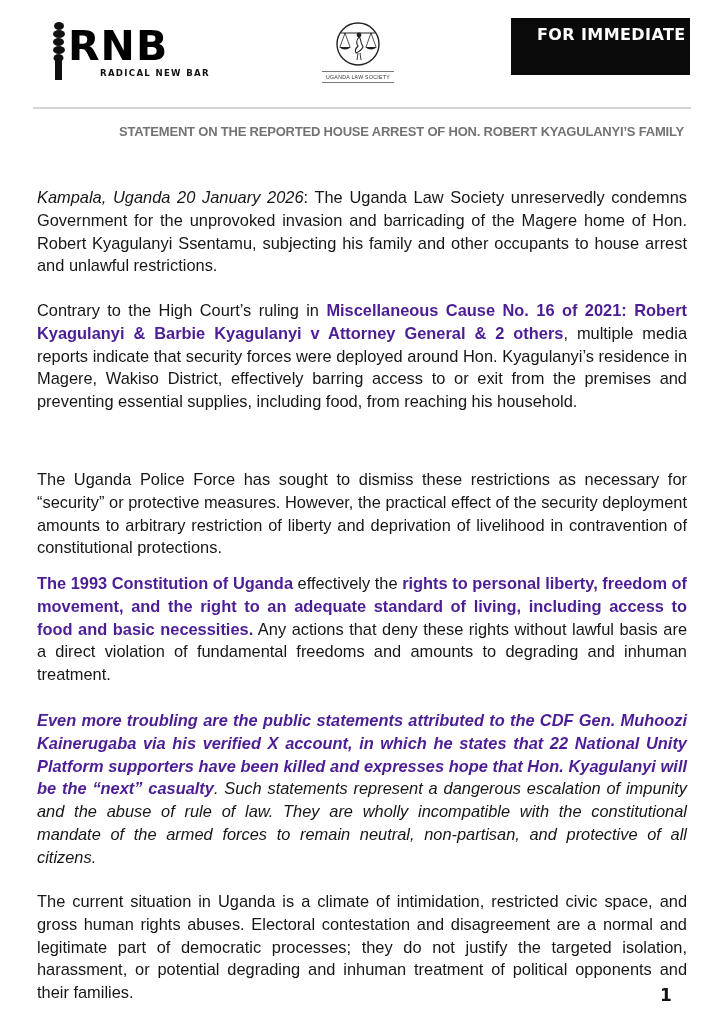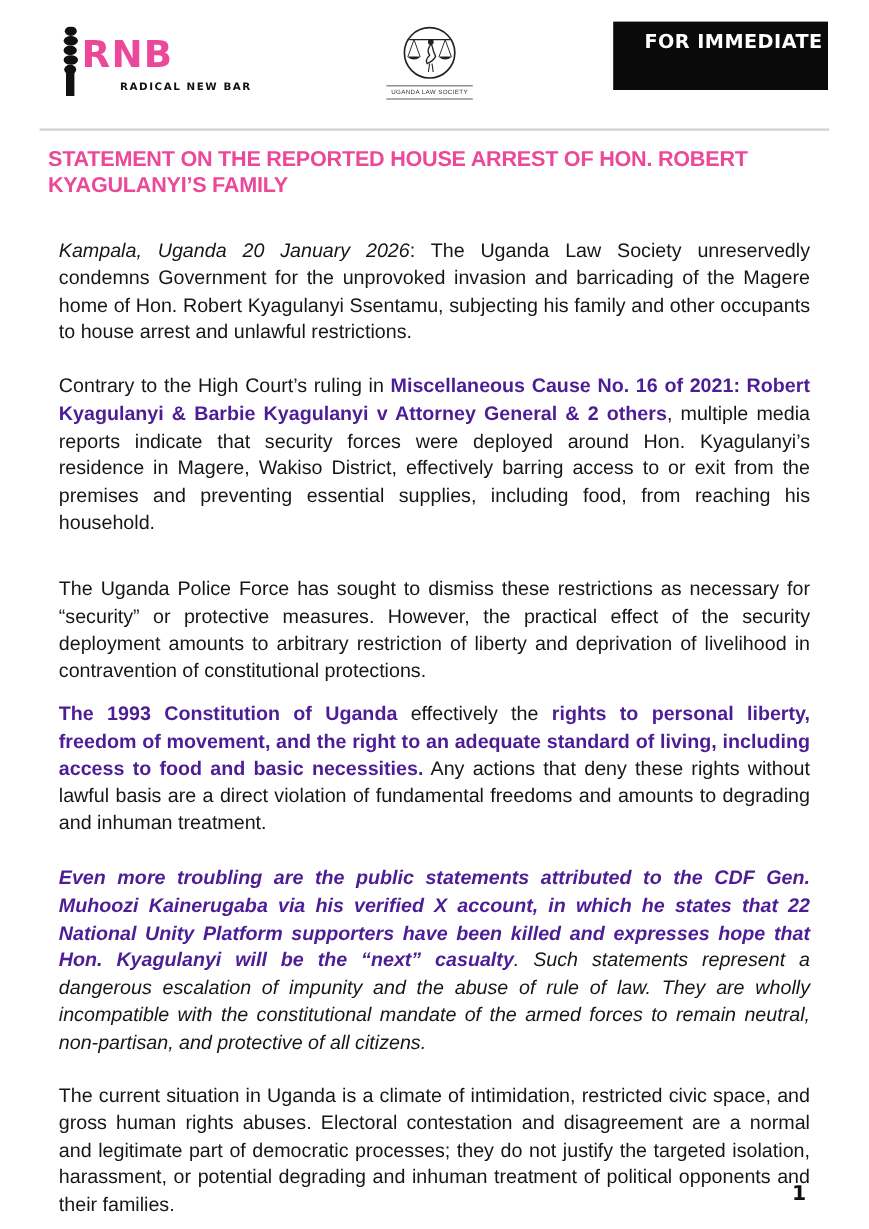--- a/index.html
+++ b/index.html
@@ -33,24 +33,24 @@
     left: 0; top: 0;
     width: 14px;
     height: 58px;
   }
   .rnb-letters {
     position: absolute;
     left: 16px;
     top: 8px;
     font-family: "DejaVu Sans", sans-serif;
     font-weight: bold;
-    font-size: 31px;
+    font-size: 41px;
     letter-spacing: 1px;
     line-height: 32px;
-    color: #ec4899;
+    color: #000000;
   }
   .rnb-sub {
     position: absolute;
     left: 17px;
     top: 46px;
     font-family: "DejaVu Sans", sans-serif;
     font-weight: bold;
     font-size: 8.6px;
     letter-spacing: 1.3px;
     color: #111;
@@ -103,40 +103,40 @@
     top: 107px;
     width: 658px;
     height: 2px;
     background: #d4d4d4;
   }
   .title {
     position: absolute;
     left: 40px;
     top: 121px;
     width: 644px;
-    text-align: left;
+    text-align: right;
     font-family: "Liberation Sans", sans-serif;
     font-weight: bold;
-    font-size: 18px;
+    font-size: 13px;
     line-height: 22px;
     letter-spacing: -0.2px;
-    color: #ec4899;
+    color: #737373;
   }
   .body-text {
     position: absolute;
     left: 37px;
     width: 650px;
     font-family: "Liberation Sans", sans-serif;
     font-size: 16.4px;
     line-height: 22.8px;
     text-align: justify;
     color: #161616;
   }
   .body-text p {
-    margin: 12px;
+    margin: 0;
   }
   .body-text b {
     font-weight: bold;
     color: #4c1d95;
   }
   .body-text i {
     font-style: italic;
   }
   #p1 { top: 186px; }
   #p2 { top: 299px; }

